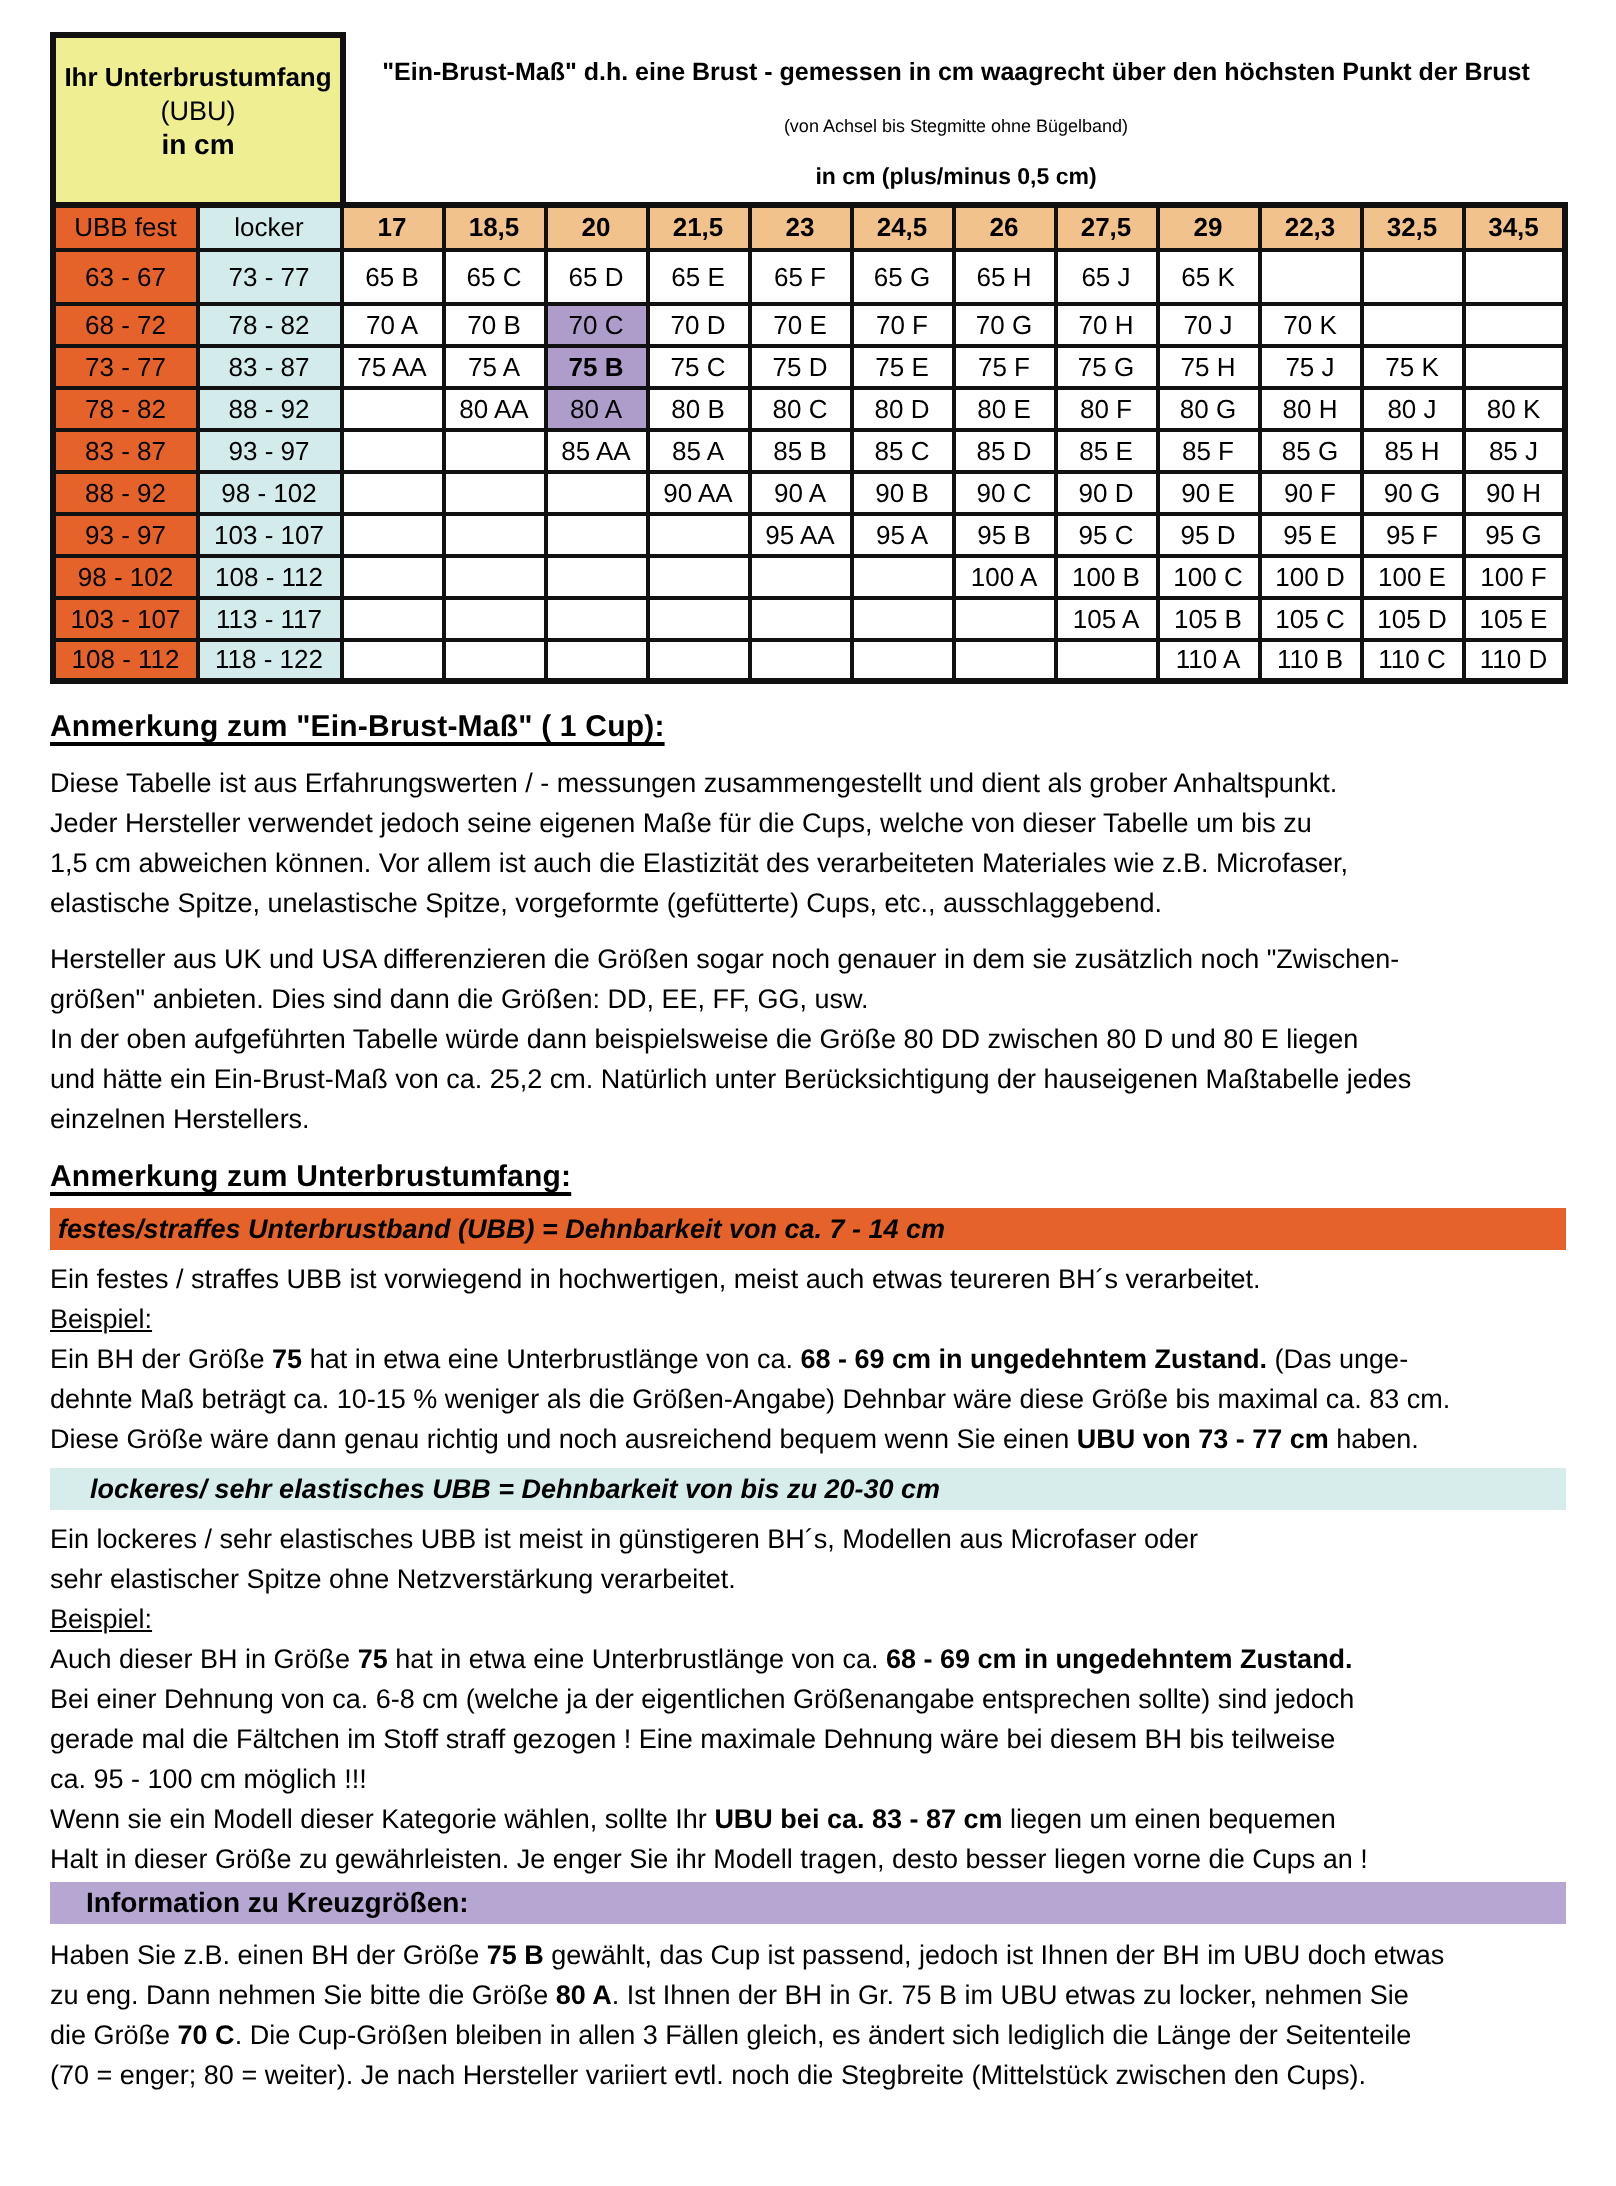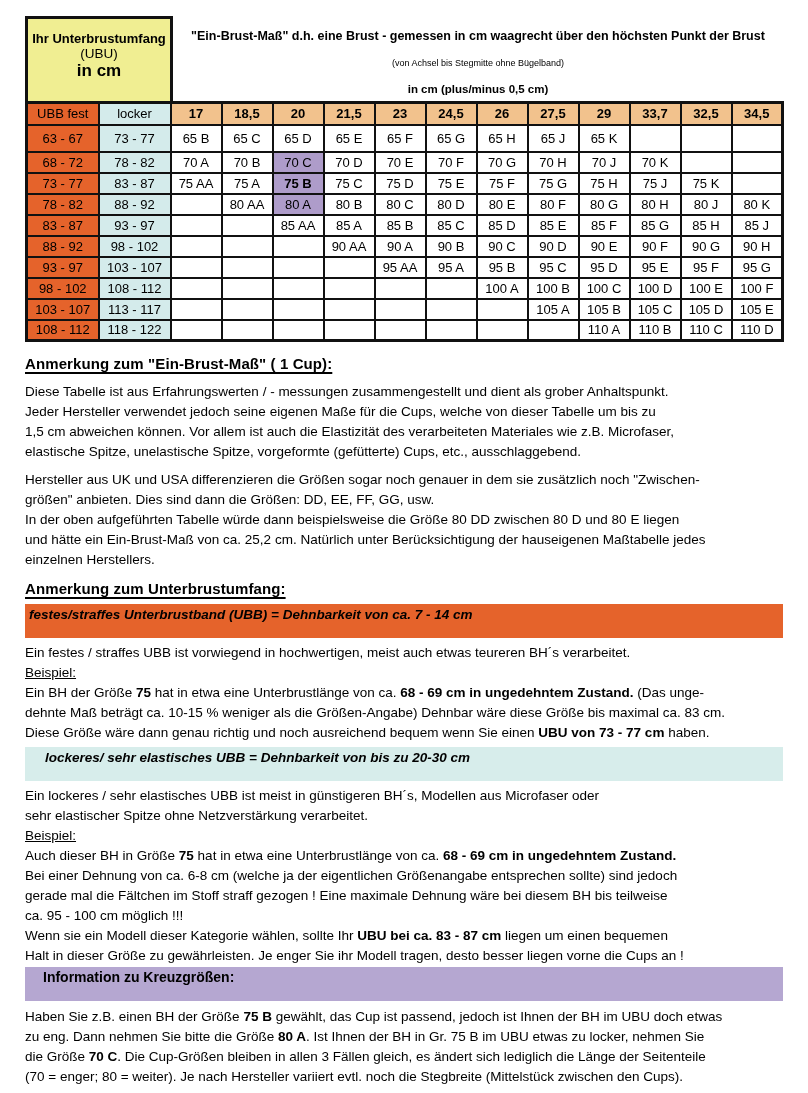--- a/index.html
+++ b/index.html
@@ -18,21 +18,21 @@
   .title-row h1{display:inline;font-size:19px;font-style:italic;font-weight:bold;margin:0;letter-spacing:.2px;}
   .subtitle{font-size:14px;font-style:italic;font-weight:bold;margin-left:12px;}
 
   
   .tbl-head{display:flex;height:85px;margin-top:16px;}
   .corner{width:148px;box-sizing:border-box;border:3px solid var(--ink);border-bottom:none;
     background:var(--yellow);display:flex;flex-direction:column;justify-content:space-between;
     align-items:center;text-align:center;padding:12px 0 21px;}
   .corner .cl1{font-weight:bold;font-size:13px;}
   .corner .cl2{font-size:13.5px;}
-  .corner .cl3{font-weight:bold;font-size:17px;}
+  .corner .cl3{font-weight:bold;font-size:14px;}
   .note{flex:1;display:flex;flex-direction:column;justify-content:space-between;
     text-align:center;padding:13px 0 6px;}
   .note .nl1{font-weight:bold;font-size:12.5px;}
   .note .nl2{font-size:9px;}
   .note .nl3{font-weight:bold;font-size:11.5px;}
 
   
   table.sizes{border-collapse:collapse;width:758px;table-layout:fixed;border:3px solid var(--ink);}
   table.sizes th, table.sizes td{
     border:2px solid var(--ink);text-align:center;vertical-align:middle;
@@ -53,21 +53,21 @@
   .content{font-size:13.5px;}
   h2.sec{font-size:15px;font-weight:bold;margin:0;text-decoration:underline;
     text-decoration-thickness:2px;text-underline-offset:3px;letter-spacing:.1px;}
   h2.sec.cup{margin-top:13px;}
   h2.sec.ubb{margin-top:10px;}
   .para{margin:0;}
   .para .line{line-height:20px;white-space:nowrap;font-size:13.5px;}
   .para .line.u{text-decoration:underline;}
   .para.p-cup1{margin-top:10px;}
   .para.p-cup2{margin-top:8px;}
-  .bar{height:34px;line-height:21px;font-weight:bold;font-style:italic;
+  .bar{height:21px;line-height:21px;font-weight:bold;font-style:italic;
     font-size:13.5px;padding-left:4px;box-sizing:border-box;}
   .bar.orange{background:var(--orange);margin-top:7px;}
   .bar.cyan{background:var(--cyan-bar);margin-top:4px;padding-left:20px;}
   .bar.purple{background:var(--purple-bar);margin-top:1px;font-style:normal;font-size:14px;padding-left:18px;}
   .para.p-fest{margin-top:5px;}
   .para.p-locker{margin-top:5px;}
   .para.p-kreuz{margin-top:6px;}
 </style>
 </head>
 <body style="--orange: #e5632b; --tan: #f2c28d; --yellow: #f0ee92; --cyan-cell: #d4ebeb; --cyan-bar: #d7edeb; --purple-cell: #ae9cca; --purple-bar: #b5a7d1;">
@@ -100,21 +100,21 @@
           <th class="c-locker">locker</th>
           <th class="c-size">17</th>
           <th class="c-size">18,5</th>
           <th class="c-size">20</th>
           <th class="c-size">21,5</th>
           <th class="c-size">23</th>
           <th class="c-size">24,5</th>
           <th class="c-size">26</th>
           <th class="c-size">27,5</th>
           <th class="c-size">29</th>
-          <th class="c-size">33,7</th>
+          <th class="c-size">22,3</th>
           <th class="c-size">32,5</th>
           <th class="c-size">34,5</th>
         </tr>
     </thead>
     <tbody id="size-rows">
         <tr class="first">
           <td class="c-ubb">63 - 67</td>
           <td class="c-locker">73 - 77</td>
           <td>65 B</td>
           <td>65 C</td>

